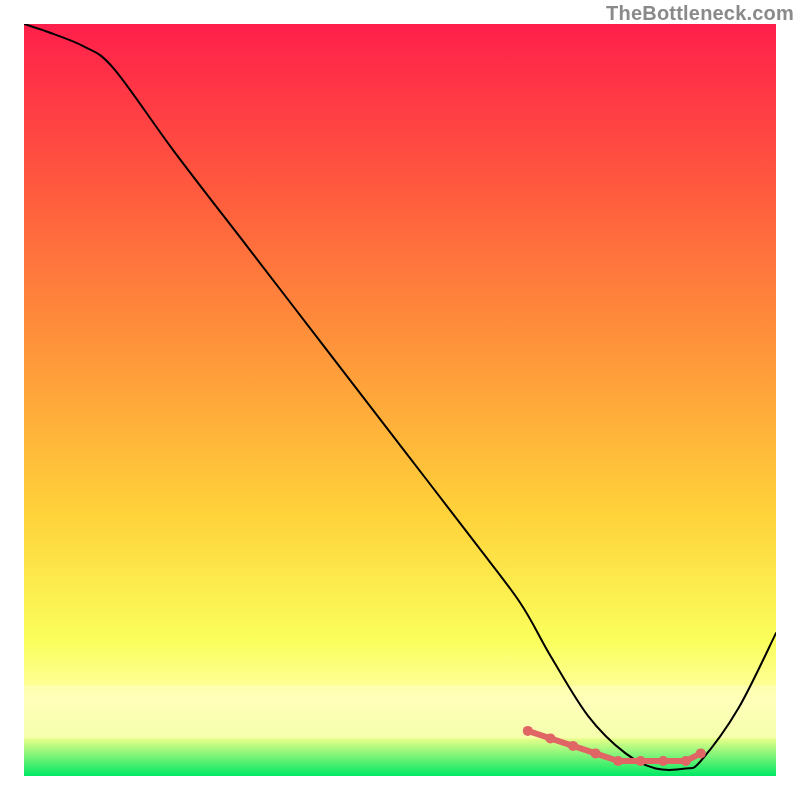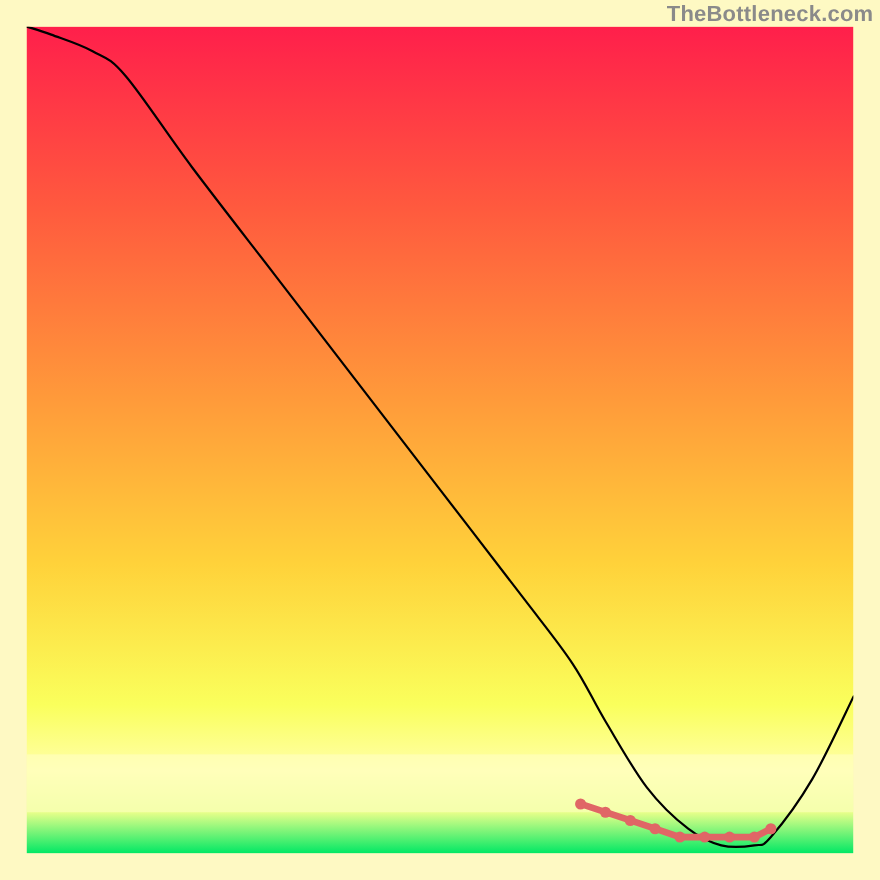--- a/index.html
+++ b/index.html
@@ -9,21 +9,21 @@
     height: 800px;
     background: #000;
     overflow: hidden;
   }
   .frame {
     position: absolute;
     left: 0;
     top: 0;
     width: 800px;
     height: 800px;
-    background: #fef9c3;
+    background: #ffffff;
   }
   .plot-area {
     position: absolute;
     left: 24px;
     top: 24px;
     width: 752px;
     height: 752px;
     overflow: hidden;
   }
   .plot-area svg {

